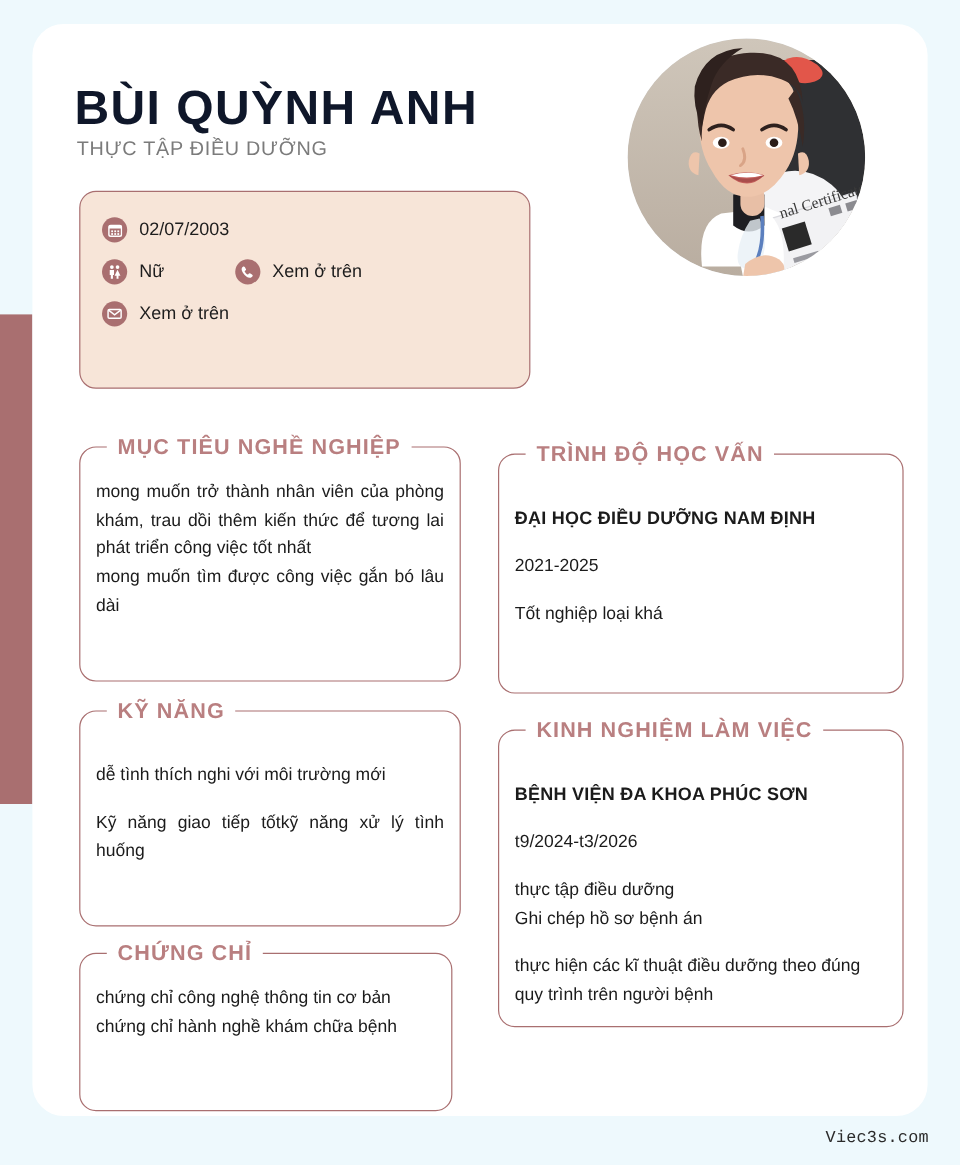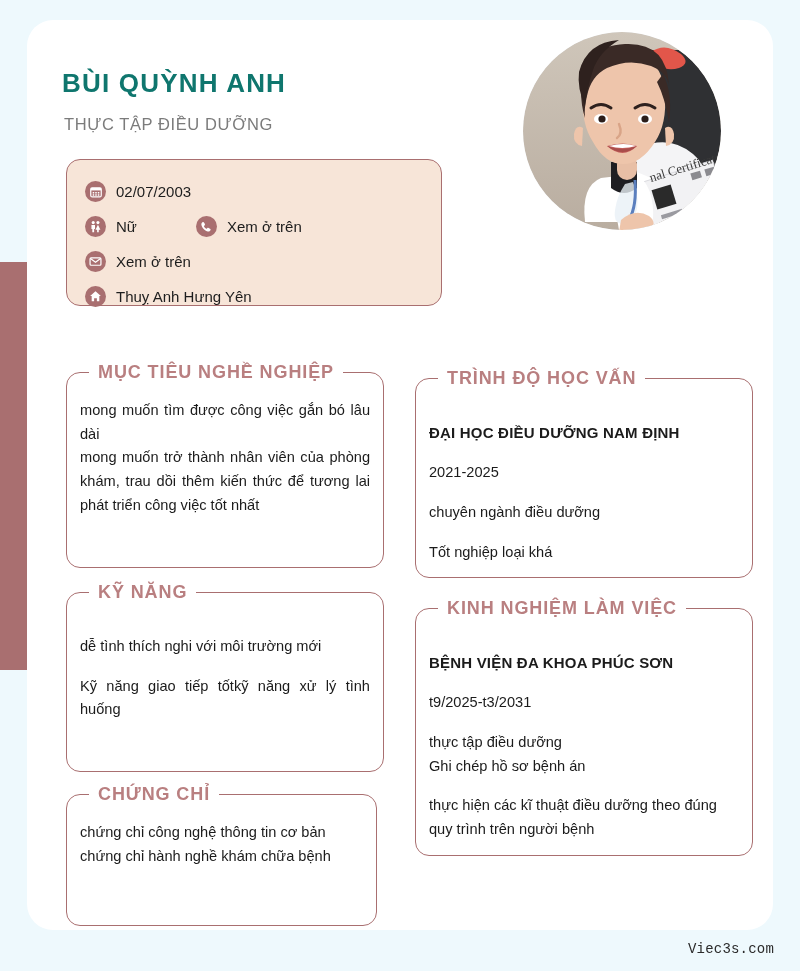--- a/index.html
+++ b/index.html
@@ -30,24 +30,24 @@
     left: 27px; top: 20px;
     width: 746px; height: 910px;
     background: #ffffff;
     border-radius: 26px;
   }
 
   
   .name {
     position: absolute;
     left: 35px; top: 48px;
-    font-size: 26px;
+    font-size: 40px;
     font-weight: bold;
     letter-spacing: 1.2px;
-    color: #0f766e;
+    color: #0f172a;
     white-space: nowrap;
   }
   .job-title {
     position: absolute;
     left: 37px; top: 95px;
     font-size: 16.5px;
     letter-spacing: 0.6px;
     color: #7b7b7b;
     white-space: nowrap;
   }
@@ -59,21 +59,21 @@
     border-radius: 50%;
     overflow: hidden;
     background: #ddd;
   }
   .avatar svg { display: block; width: 100%; height: 100%; }
 
   
   .contact-box {
     position: absolute;
     left: 39px; top: 139px;
-    width: 376px; height: 147px;
+    width: 376px; height: 165px;
     background: #f7e5d8;
     border: 1.6px solid #a96f70;
     border-radius: 14px;
     padding: 14px 18px 10px 18px;
   }
   .crow {
     display: flex;
     align-items: center;
     height: 35px;
   }
@@ -262,64 +262,53 @@
           <span class="ico">
             <svg width="13" height="13" viewBox="0 0 16 16">
                 <rect x="1.3" y="3.6" width="13.4" height="9" rx="1.3" fill="none" stroke="#fff" stroke-width="1.5"></rect>
                 <path d="M1.8 4.3L8 9l6.2-4.7" fill="none" stroke="#fff" stroke-width="1.5"></path>
               </svg>
           </span>
           <span class="ctext">Xem ở trên</span>
         </div>
       </div>
 
-      <div class="crow">
-        <div class="cell">
-          <span class="ico">
-            <svg width="13" height="13" viewBox="0 0 16 16">
-                <path d="M8 1.6L1.4 7.3h1.9v6.6h3V10h3.4v3.9h3V7.3h1.9z" fill="#fff"></path>
-              </svg>
-          </span>
-          <span class="ctext">Thuỵ Anh Hưng Yên</span>
-        </div>
-      </div>
 
     </div>
 
     <div class="sec" id="sec-objective">
       <div class="legend">MỤC TIÊU NGHỀ NGHIỆP</div>
       <div class="sec-body">
+        <div class="p just">mong muốn trở thành nhân viên của phòng khám, trau dồi thêm kiến thức để tương lai phát triển công việc tốt nhất</div>
         <div class="p just">mong muốn tìm được công việc gắn bó lâu dài</div>
-        <div class="p just">mong muốn trở thành nhân viên của phòng khám, trau dồi thêm kiến thức để tương lai phát triển công việc tốt nhất</div>
       </div>
     </div>
 
     <div class="sec" id="sec-education">
       <div class="legend">TRÌNH ĐỘ HỌC VẤN</div>
       <div class="sec-body">
         <div class="p strong gap">ĐẠI HỌC ĐIỀU DƯỠNG NAM ĐỊNH</div>
         <div class="p gap">2021-2025</div>
-        <div class="p gap">chuyên ngành điều dưỡng</div>
         <div class="p gap">Tốt nghiệp loại khá</div>
       </div>
     </div>
 
     <div class="sec" id="sec-skills">
       <div class="legend">KỸ NĂNG</div>
       <div class="sec-body">
         <div class="p gap">dễ tình thích nghi với môi trường mới</div>
         <div class="p gap just">Kỹ năng giao tiếp tốtkỹ năng xử lý tình huống</div>
       </div>
     </div>
 
     <div class="sec" id="sec-experience">
       <div class="legend">KINH NGHIỆM LÀM VIỆC</div>
       <div class="sec-body">
         <div class="p strong gap">BỆNH VIỆN ĐA KHOA PHÚC SƠN</div>
-        <div class="p gap">t9/2025-t3/2031</div>
+        <div class="p gap">t9/2024-t3/2026</div>
         <div class="p gap">thực tập điều dưỡng</div>
         <div class="p tight">Ghi chép hồ sơ bệnh án</div>
         <div class="p gap">thực hiện các kĩ thuật điều dưỡng theo đúng quy trình trên người bệnh</div>
       </div>
     </div>
 
     <div class="sec" id="sec-certs">
       <div class="legend">CHỨNG CHỈ</div>
       <div class="sec-body">
         <div class="p">chứng chỉ công nghệ thông tin cơ bản</div>

